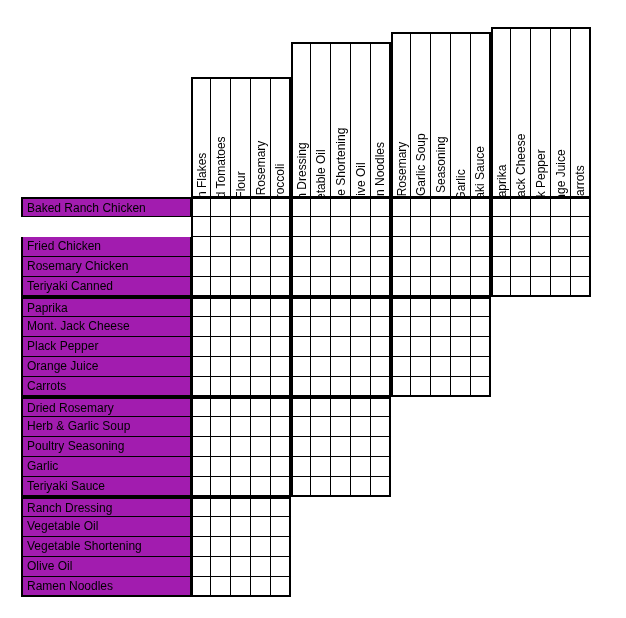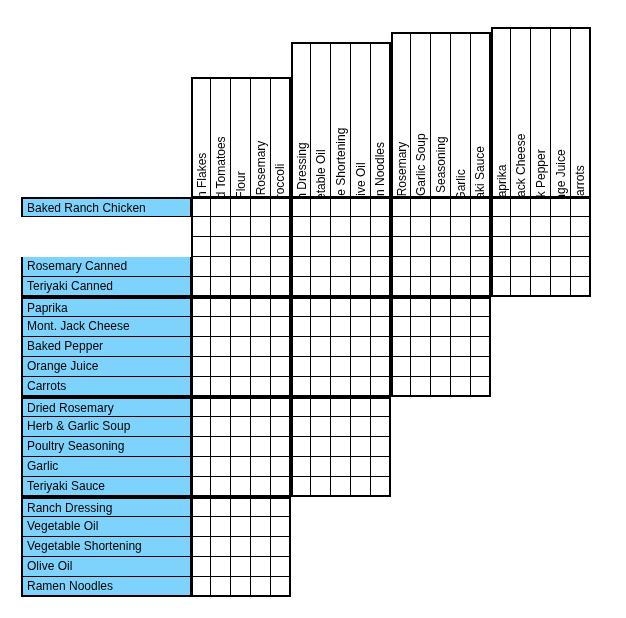--- a/index.html
+++ b/index.html
@@ -1,20 +1,20 @@
 <!DOCTYPE html>
 <html><head>
 <meta charset="utf-8">
 <style>
   html,body{margin:0;padding:0;background:#fff;font-family:Arial,Helvetica,sans-serif;}
   #wrap{position:relative;width:626px;height:618px;}
   .hcell{position:absolute;width:20px;border:1px solid #000;border-left:none;box-sizing:border-box;background:#fff;}
   .hcell.first{border-left:1px solid #000;}
   .hcell span{position:absolute;left:50%;bottom:4px;transform:translateX(-50%) rotate(-90deg);transform-origin:center;white-space:nowrap;font-size:12px;}
-  .rlabel{position:absolute;left:21px;width:170px;height:20px;border:1px solid #000;border-top:none;box-sizing:border-box;padding:0 4px;font-size:12px;line-height:18px;white-space:nowrap;background:#7dd3fc;}
+  .rlabel{position:absolute;left:21px;width:170px;height:20px;border:1px solid #000;border-top:none;box-sizing:border-box;padding:0 4px;font-size:12px;line-height:18px;white-space:nowrap;background:#a21caf;}
   .rlabel.first{border-top:1px solid #000;}
   .gcell{position:absolute;width:20px;height:20px;border:1px solid #000;border-left:none;border-top:none;box-sizing:border-box;background:#fff;}
   .rowtop{border-top:1px solid #000;}
 </style>
 </head>
 <body>
 <div id="wrap">
     <div class="hcell first" style="left: 191px; top: 77px; height: 120px; border-top-width: 2px; border-left: 2px solid rgb(0, 0, 0);">
       <span>Corn Flakes</span>
     </div>
@@ -109,41 +109,42 @@
     <div class="gcell" style="left: 391px; top: 217px; border-left: 2px solid rgb(0, 0, 0);"></div>
     <div class="gcell" style="left: 411px; top: 217px;"></div>
     <div class="gcell" style="left: 431px; top: 217px;"></div>
     <div class="gcell" style="left: 451px; top: 217px;"></div>
     <div class="gcell" style="left: 471px; top: 217px; border-right-width: 2px;"></div>
     <div class="gcell" style="left: 491px; top: 217px; border-left: 2px solid rgb(0, 0, 0);"></div>
     <div class="gcell" style="left: 511px; top: 217px;"></div>
     <div class="gcell" style="left: 531px; top: 217px;"></div>
     <div class="gcell" style="left: 551px; top: 217px;"></div>
     <div class="gcell" style="left: 571px; top: 217px; border-right-width: 2px;"></div>
+    <div class="rlabel" style="top: 237px; border-left-width: 2px;">Fried Chicken</div>
     <div class="gcell" style="left: 191px; top: 237px; border-left: 2px solid rgb(0, 0, 0);"></div>
     <div class="gcell" style="left: 211px; top: 237px;"></div>
     <div class="gcell" style="left: 231px; top: 237px;"></div>
     <div class="gcell" style="left: 251px; top: 237px;"></div>
     <div class="gcell" style="left: 271px; top: 237px; border-right-width: 2px;"></div>
     <div class="gcell" style="left: 291px; top: 237px; border-left: 2px solid rgb(0, 0, 0);"></div>
     <div class="gcell" style="left: 311px; top: 237px;"></div>
     <div class="gcell" style="left: 331px; top: 237px;"></div>
     <div class="gcell" style="left: 351px; top: 237px;"></div>
     <div class="gcell" style="left: 371px; top: 237px; border-right-width: 2px;"></div>
     <div class="gcell" style="left: 391px; top: 237px; border-left: 2px solid rgb(0, 0, 0);"></div>
     <div class="gcell" style="left: 411px; top: 237px;"></div>
     <div class="gcell" style="left: 431px; top: 237px;"></div>
     <div class="gcell" style="left: 451px; top: 237px;"></div>
     <div class="gcell" style="left: 471px; top: 237px; border-right-width: 2px;"></div>
     <div class="gcell" style="left: 491px; top: 237px; border-left: 2px solid rgb(0, 0, 0);"></div>
     <div class="gcell" style="left: 511px; top: 237px;"></div>
     <div class="gcell" style="left: 531px; top: 237px;"></div>
     <div class="gcell" style="left: 551px; top: 237px;"></div>
     <div class="gcell" style="left: 571px; top: 237px; border-right-width: 2px;"></div>
-    <div class="rlabel" style="top: 257px; border-left-width: 2px;">Rosemary Canned</div>
+    <div class="rlabel" style="top: 257px; border-left-width: 2px;">Rosemary Chicken</div>
     <div class="gcell" style="left: 191px; top: 257px; border-left: 2px solid rgb(0, 0, 0);"></div>
     <div class="gcell" style="left: 211px; top: 257px;"></div>
     <div class="gcell" style="left: 231px; top: 257px;"></div>
     <div class="gcell" style="left: 251px; top: 257px;"></div>
     <div class="gcell" style="left: 271px; top: 257px; border-right-width: 2px;"></div>
     <div class="gcell" style="left: 291px; top: 257px; border-left: 2px solid rgb(0, 0, 0);"></div>
     <div class="gcell" style="left: 311px; top: 257px;"></div>
     <div class="gcell" style="left: 331px; top: 257px;"></div>
     <div class="gcell" style="left: 351px; top: 257px;"></div>
     <div class="gcell" style="left: 371px; top: 257px; border-right-width: 2px;"></div>
@@ -203,21 +204,21 @@
     <div class="gcell" style="left: 291px; top: 317px; border-left: 2px solid rgb(0, 0, 0);"></div>
     <div class="gcell" style="left: 311px; top: 317px;"></div>
     <div class="gcell" style="left: 331px; top: 317px;"></div>
     <div class="gcell" style="left: 351px; top: 317px;"></div>
     <div class="gcell" style="left: 371px; top: 317px; border-right-width: 2px;"></div>
     <div class="gcell" style="left: 391px; top: 317px; border-left: 2px solid rgb(0, 0, 0);"></div>
     <div class="gcell" style="left: 411px; top: 317px;"></div>
     <div class="gcell" style="left: 431px; top: 317px;"></div>
     <div class="gcell" style="left: 451px; top: 317px;"></div>
     <div class="gcell" style="left: 471px; top: 317px; border-right-width: 2px;"></div>
-    <div class="rlabel" style="top: 337px; border-left-width: 2px;">Baked Pepper</div>
+    <div class="rlabel" style="top: 337px; border-left-width: 2px;">Plack Pepper</div>
     <div class="gcell" style="left: 191px; top: 337px; border-left: 2px solid rgb(0, 0, 0);"></div>
     <div class="gcell" style="left: 211px; top: 337px;"></div>
     <div class="gcell" style="left: 231px; top: 337px;"></div>
     <div class="gcell" style="left: 251px; top: 337px;"></div>
     <div class="gcell" style="left: 271px; top: 337px; border-right-width: 2px;"></div>
     <div class="gcell" style="left: 291px; top: 337px; border-left: 2px solid rgb(0, 0, 0);"></div>
     <div class="gcell" style="left: 311px; top: 337px;"></div>
     <div class="gcell" style="left: 331px; top: 337px;"></div>
     <div class="gcell" style="left: 351px; top: 337px;"></div>
     <div class="gcell" style="left: 371px; top: 337px; border-right-width: 2px;"></div>

